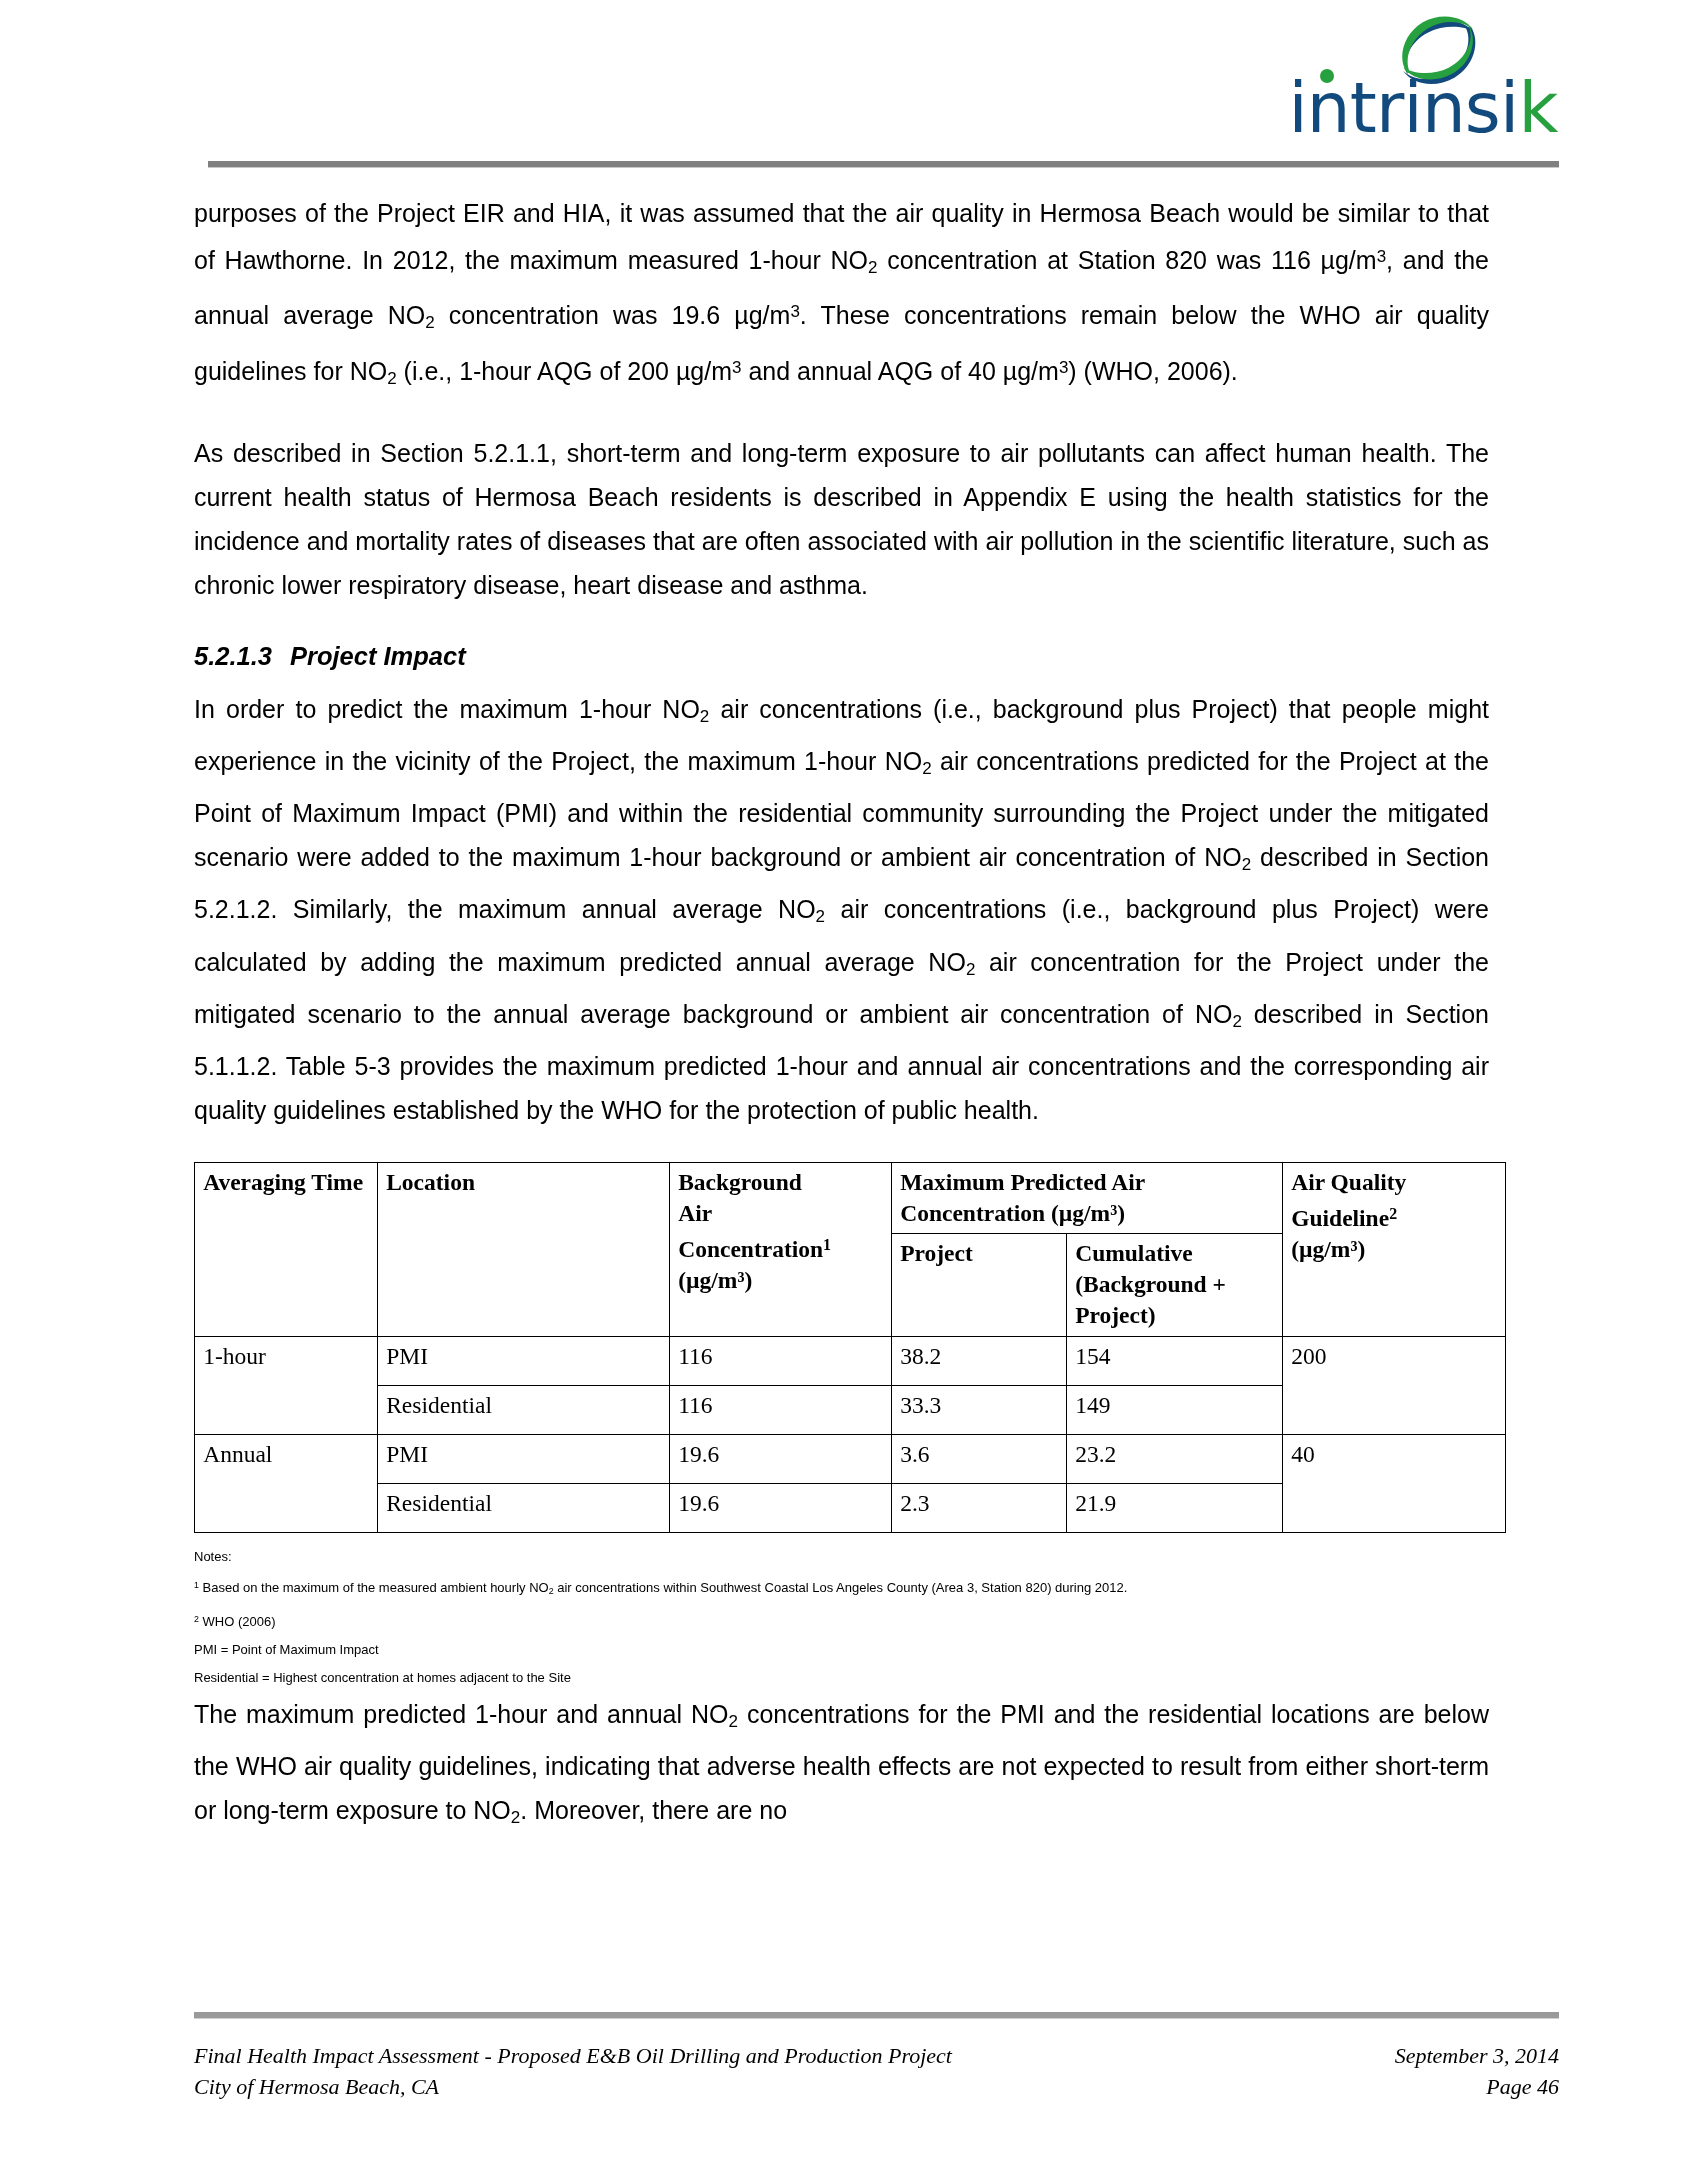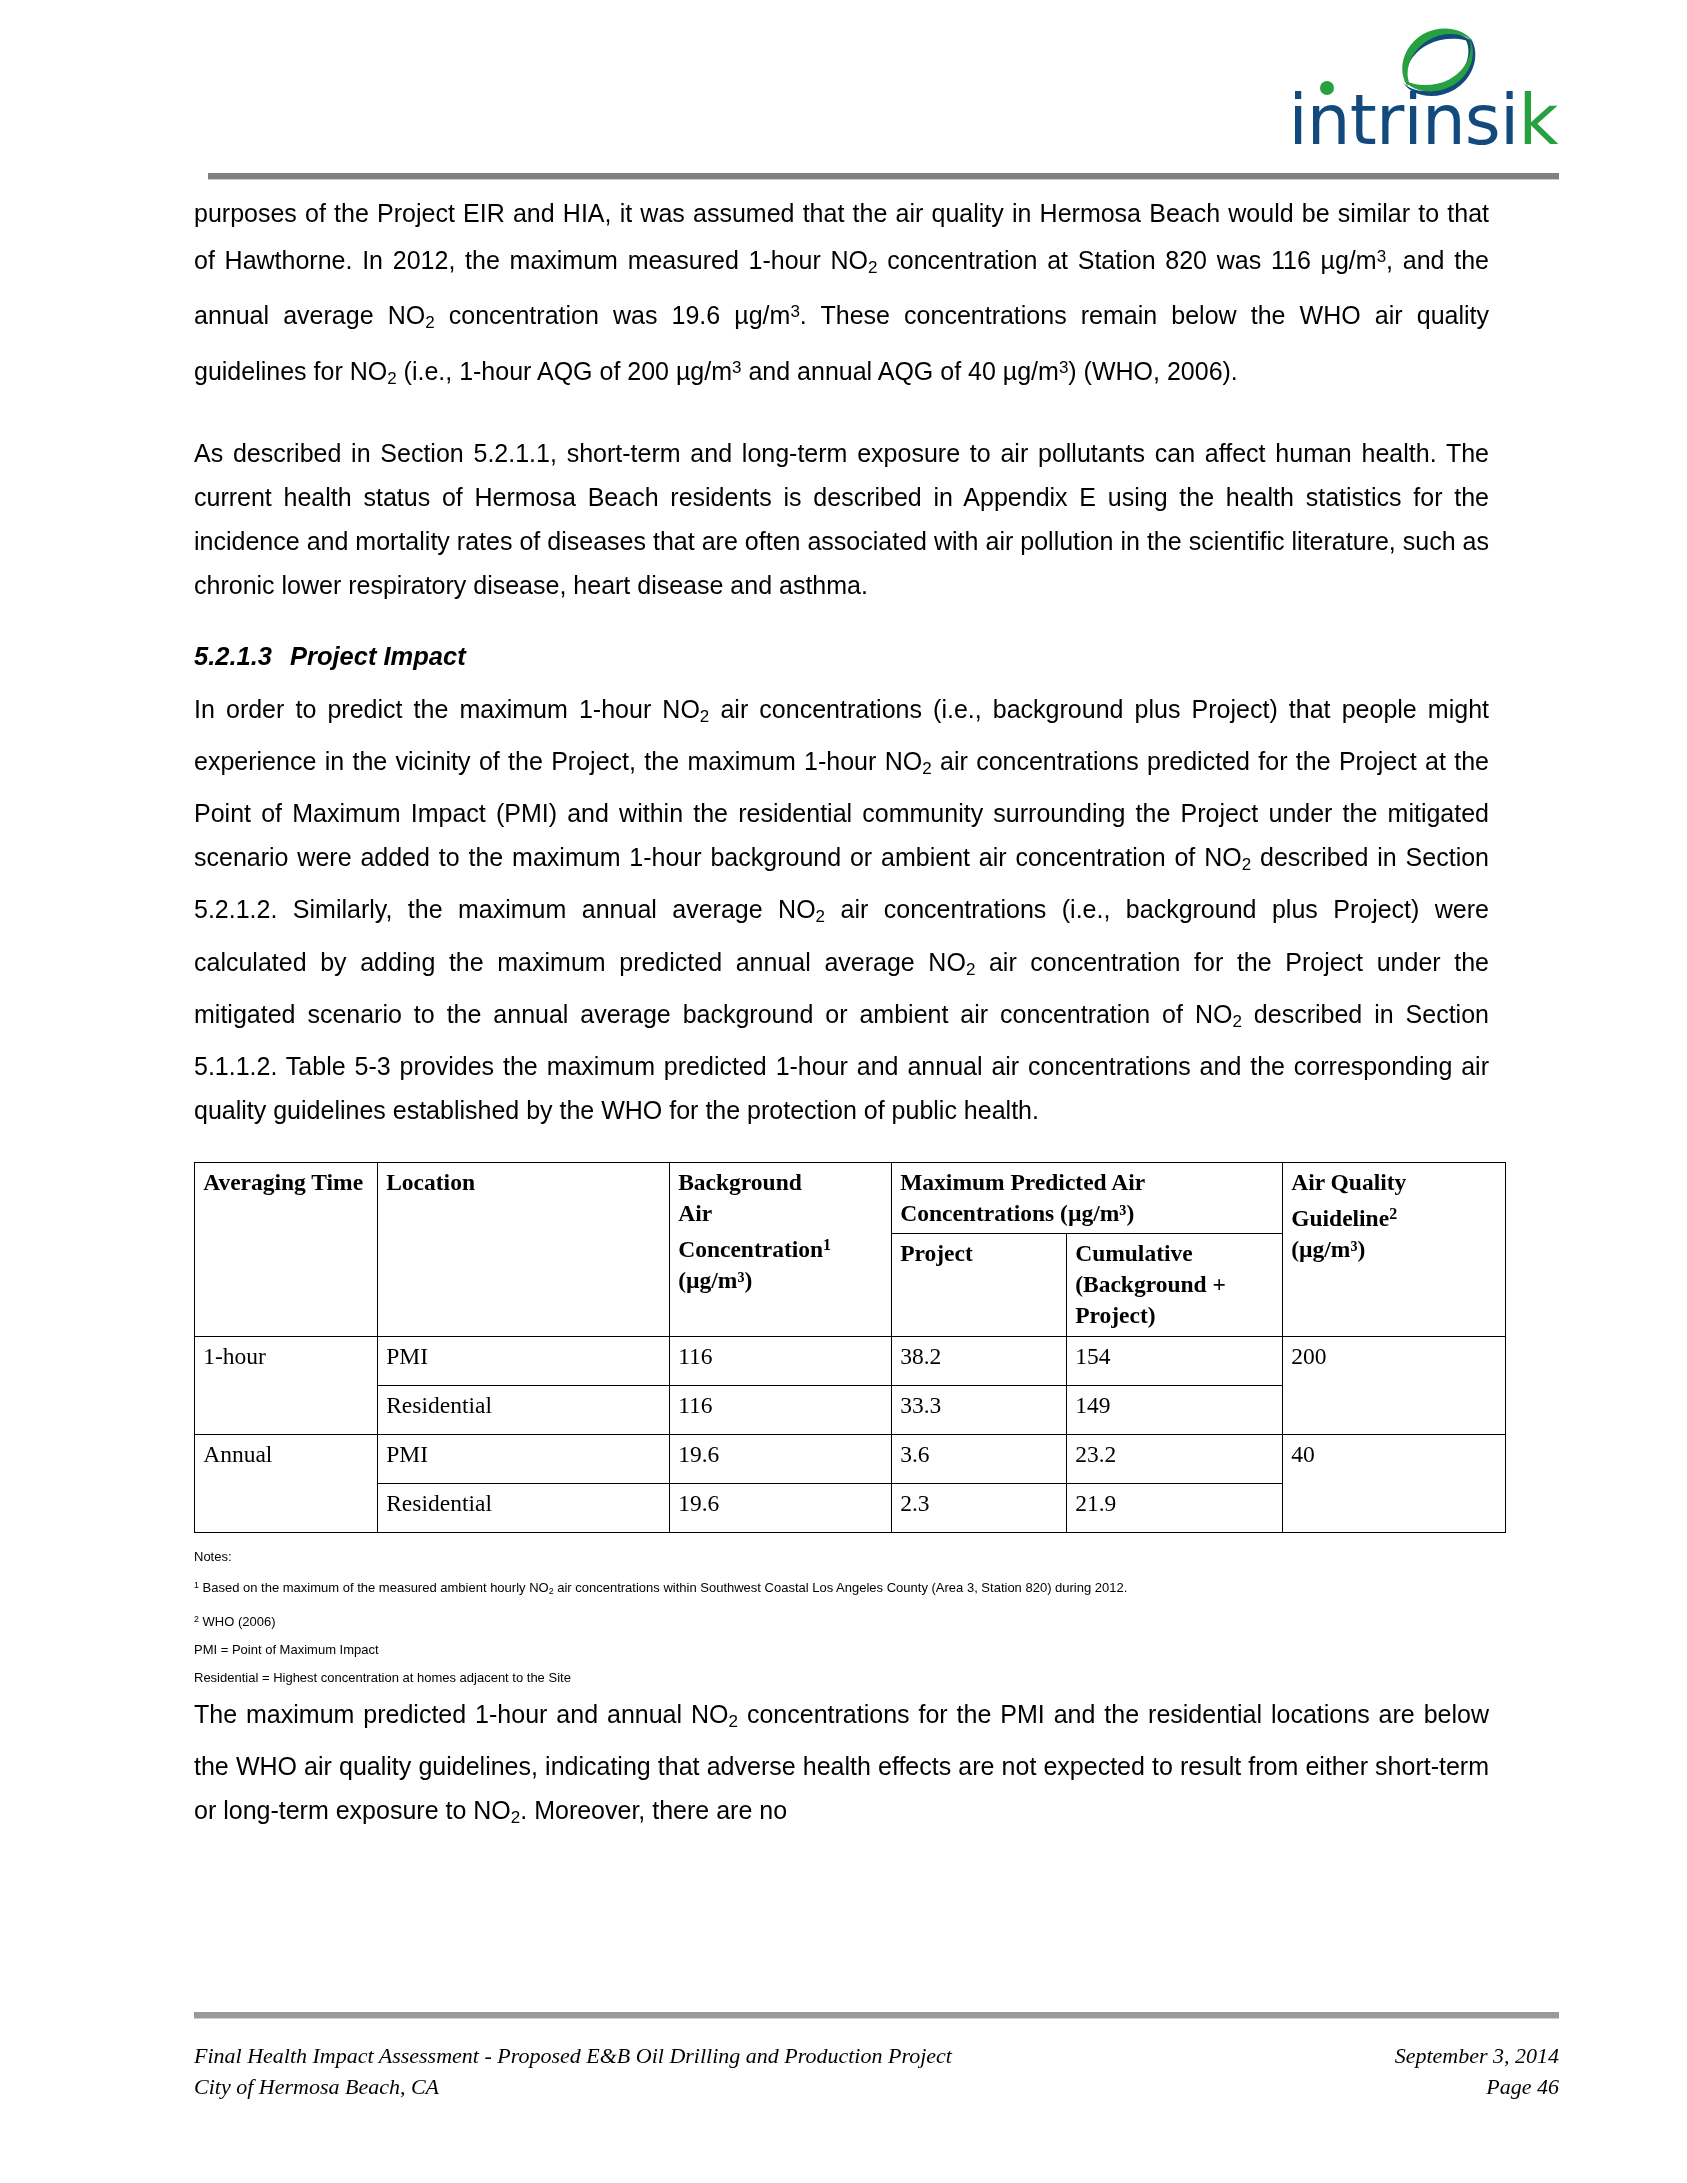--- a/index.html
+++ b/index.html
@@ -16,21 +16,21 @@
     width: 1687px;
     height: 2183px;
     background: #ffffff;
     box-sizing: border-box;
     overflow: hidden;
   }
 
   
   .page-header {
     position: absolute;
-    top: 12px;
+    top: 0;
     left: 0;
     right: 0;
     height: 173px;
   }
   .logo {
     position: absolute;
     right: 128px;
     top: 15px;
     width: 272px;
     height: 132px;
@@ -260,21 +260,21 @@
           <th class="hdr-tall" rowspan="2">Averaging Time</th>
           <th rowspan="2">Location</th>
           <th rowspan="2">
             <span>Background</span><br>
             <span>Air</span><br>
             <span>Concentration</span><sup>1</sup><br>
             <span>(µg/m³)</span>
           </th>
           <th colspan="2">
             <span>Maximum Predicted Air</span><br>
-            <span>Concentrations (µg/m³)</span>
+            <span>Concentration (µg/m³)</span>
           </th>
           <th rowspan="2">
             <span>Air Quality</span><br>
             <span>Guideline</span><sup>2</sup><br>
             <span>(µg/m³)</span>
           </th>
         </tr>
         <tr>
           <th>Project</th>
           <th>

